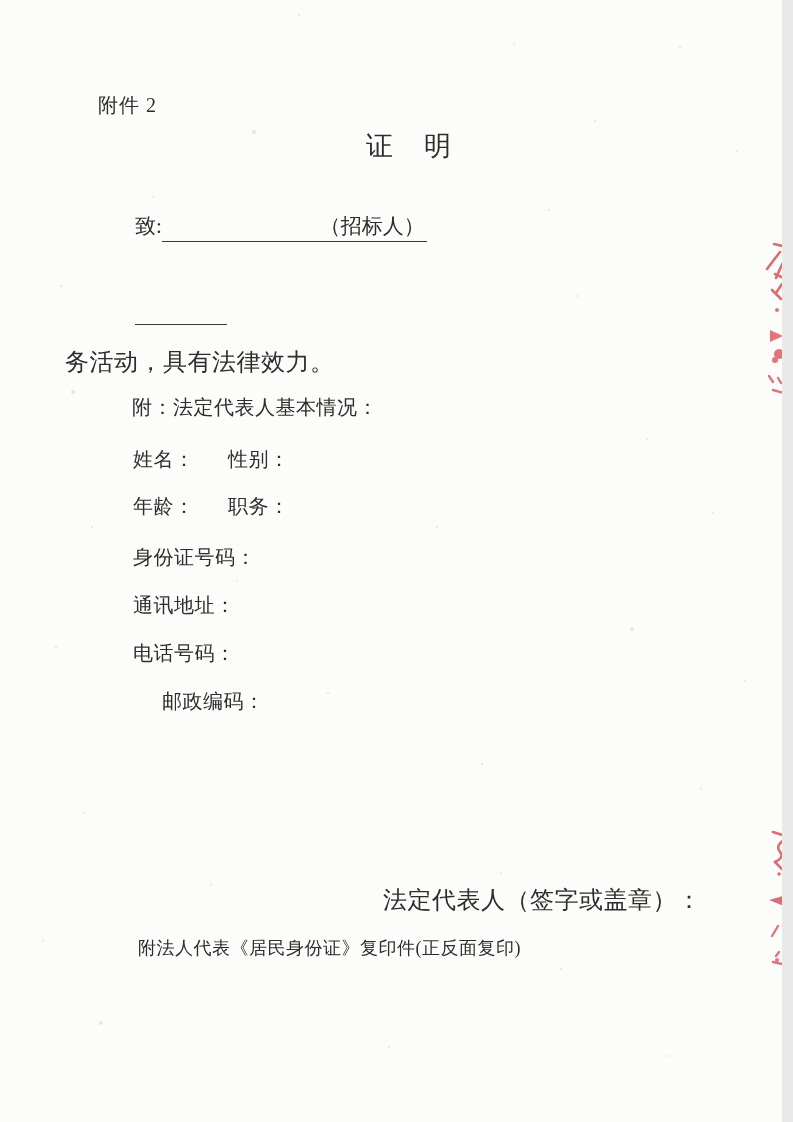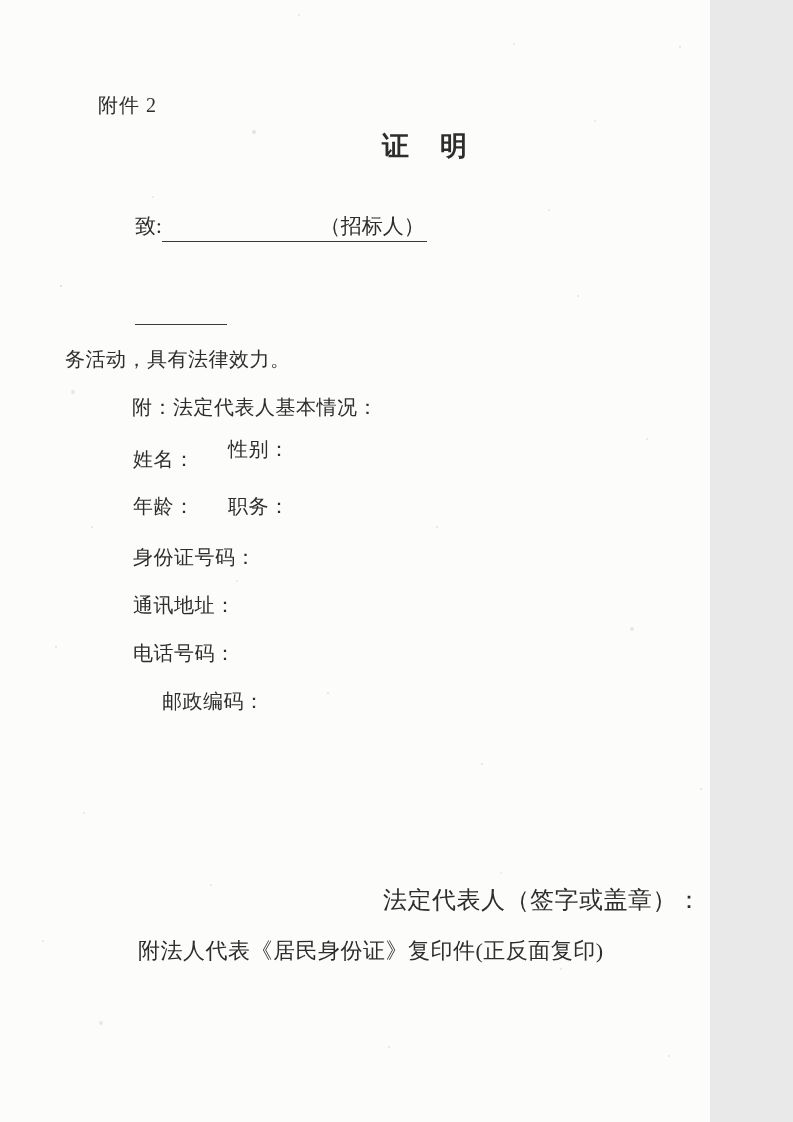--- a/index.html
+++ b/index.html
@@ -8,55 +8,55 @@
     --red-ink:#d9545c;
   }
   html,body{margin:0;padding:0;}
   body{
     width:793px;height:1122px;
     background:#e9e9e9;
     font-family:"Liberation Serif","DejaVu Serif",serif;
   }
   .page{
     position:relative;
-    width:710px;height:1122px;
+    width:782px;height:1122px;
     background:var(--background);
     color:var(--ink);
     overflow:hidden;
   }
   .abs{position:absolute;white-space:nowrap;}
   .attachment-label{left:98px;top:92px;font-size:20px;letter-spacing:1px;}
-  .doc-title{left:366px;top:128px;font-size:27px;font-weight:bold;letter-spacing:2px;margin-left:16px;}
+  .doc-title{left:366px;top:128px;font-size:27px;font-weight:normal;letter-spacing:2px;}
   .salutation{left:135px;top:212px;font-size:21px;}
   .salutation .fill-line{
     display:inline-block;
     border-bottom:1.6px solid #3a3a3a;
     padding:0 2px 1px 0;
   }
   .salutation .blank-space{display:inline-block;width:158px;}
   .body-line1{left:65px;top:302px;font-size:20px;letter-spacing:0.5px;}
   .body-line1 .indent{display:inline-block;width:70px;}
   .body-line1 .blank-underline{
     display:inline-block;width:92px;height:20px;
     border-bottom:1.7px solid #3a3a3a;vertical-align:bottom;
   }
-  .body-line2{left:65px;top:346px;font-size:20px;letter-spacing:0.5px;}
+  .body-line2{left:65px;top:346px;font-size:24px;letter-spacing:0.5px;}
   .attach-note{left:132px;top:394px;font-size:20px;letter-spacing:0.5px;}
   .field{font-size:20px;letter-spacing:0.5px;}
   .f-name{left:133px;top:446px;}
-  .f-gender{left:228px;top:436px;}
+  .f-gender{left:228px;top:446px;}
   .f-age{left:133px;top:493px;}
   .f-position{left:228px;top:493px;}
   .f-id{left:133px;top:544px;}
   .f-address{left:133px;top:592px;}
   .f-phone{left:133px;top:640px;}
   .f-postcode{left:133px;top:688px;margin-left:29px;}
   .sig-bidder{left:427px;top:836px;font-size:20px;letter-spacing:0.5px;}
   .sig-legal{left:383px;top:884px;font-size:24px;letter-spacing:0.5px;}
-  .footer-note{left:138px;top:936px;font-size:22px;letter-spacing:0.5px;}
+  .footer-note{left:138px;top:936px;font-size:18px;letter-spacing:0.5px;}
   .red-marks{position:absolute;pointer-events:none;}
   .red-marks.top{left:750px;top:238px;}
   .red-marks.bottom{left:750px;top:826px;}
   
   .scan-noise{
     position:absolute;left:0;top:0;width:2px;height:2px;border-radius:50%;
     background:transparent;
     box-shadow:
       253px 131px 0 1px #e3e3e3, 679px 46px 0 0 #e0e0e0, 513px 43px 0 0 #e6e6e6,
       60px 285px 0 0 #dedede, 548px 209px 0 0 #e6e6e6, 736px 150px 0 0 #e2e2e2,

